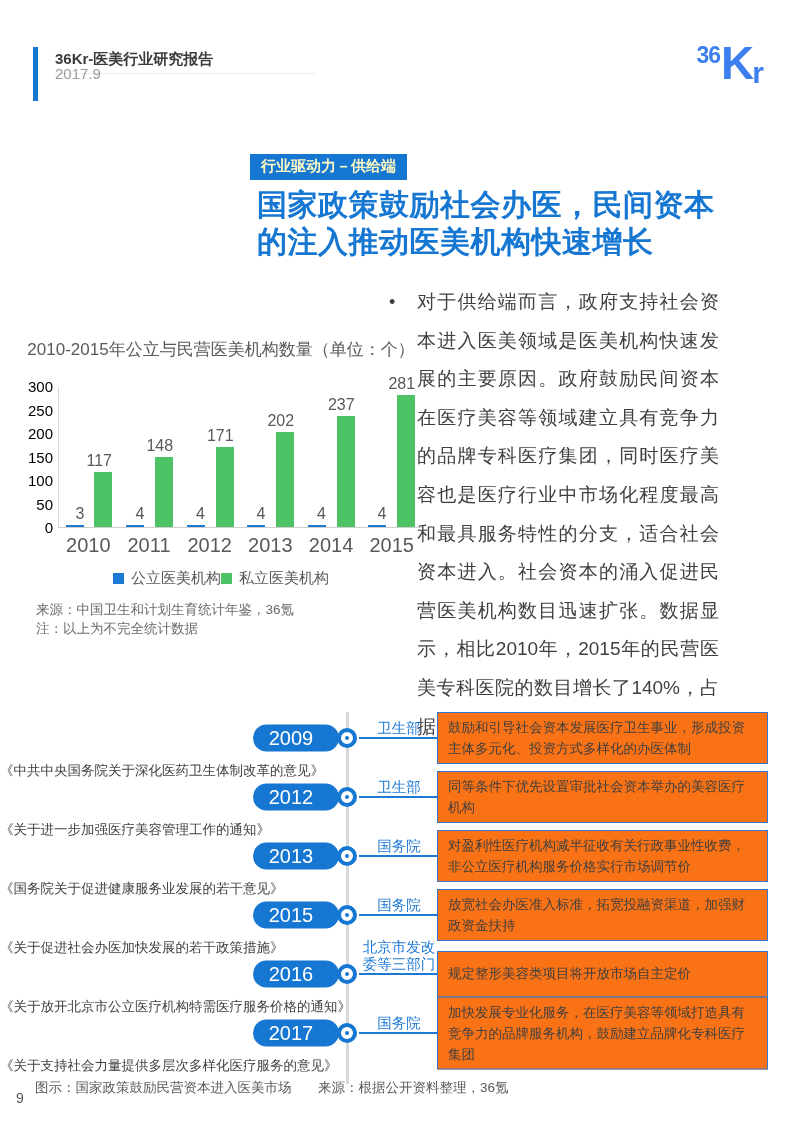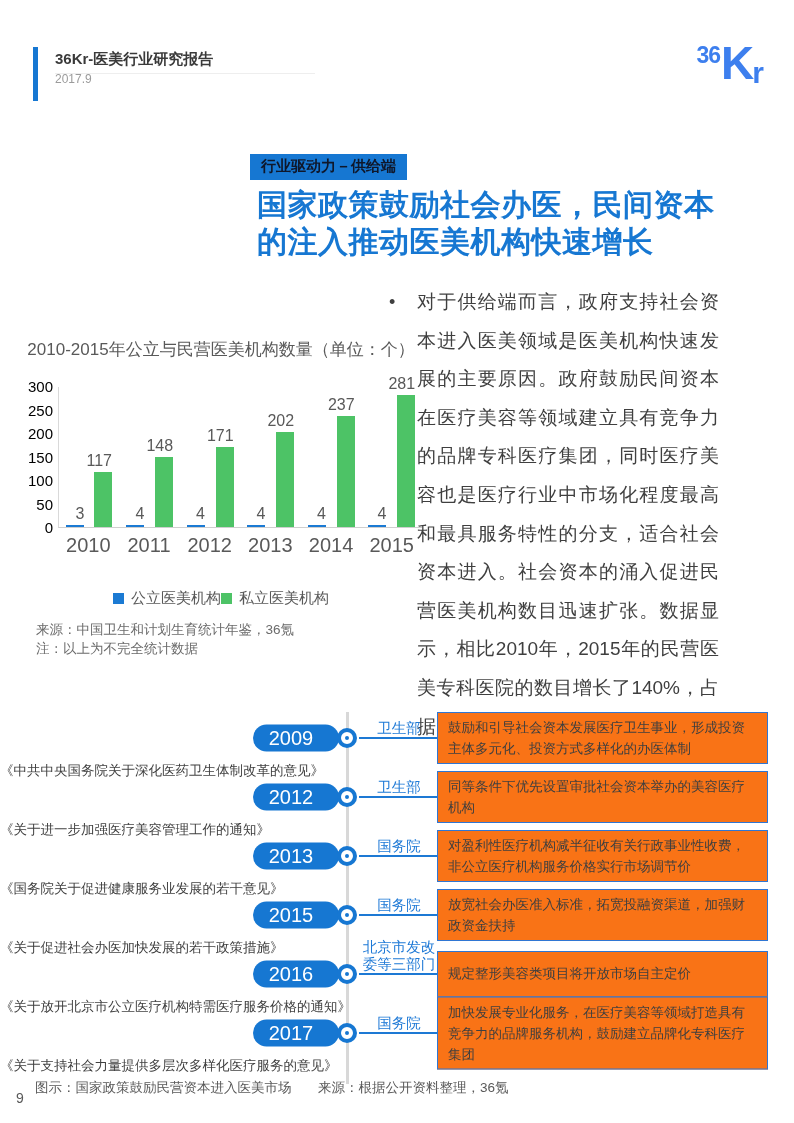--- a/index.html
+++ b/index.html
@@ -4,44 +4,44 @@
 <style>
   * { margin:0; padding:0; box-sizing:border-box; }
   html,body { background:#e9e9e9; }
   body { font-family:"Liberation Sans", sans-serif; }
   .page { position:relative; width:794px; height:1123px; background:#ffffff; margin:0 auto; overflow:hidden; }
 
   
   .hdr-bar { position:absolute; left:33px; top:47px; width:5px; height:54px; background:#1677d2; }
   .hdr-title { position:absolute; left:55px; top:50px; font-size:15px; font-weight:bold; color:#3a3a3a; }
   .hdr-rule { position:absolute; left:55px; top:73px; width:260px; height:1px; background:#eeeeee; }
-  .hdr-date { position:absolute; left:55px; top:72px; font-size:12px; color:#9b9b9b; }
+  .hdr-date { position:absolute; left:55px; top:65px; font-size:15px; color:#9b9b9b; }
   .logo { position:absolute; right:30px; top:44px; color:#3d7fee; font-weight:bold; display:flex; align-items:flex-start; line-height:1; }
   .logo-36 { font-size:23px; letter-spacing:-1px; }
   .logo-k { font-size:46px; margin-left:1px; margin-top:-4px; letter-spacing:-2px; }
   .logo-r { font-size:30px; margin-top:14px; }
 
   
-  .badge { position:absolute; left:250px; top:154px; background:#1677d2; color:#0f172a; font-size:15px; font-weight:bold; padding:3px 11px 4px 11px; }
+  .badge { position:absolute; left:250px; top:154px; background:#1677d2; color:#fef9c3; font-size:15px; font-weight:bold; padding:3px 11px 4px 11px; }
   .heading { position:absolute; left:257px; top:186px; width:468px; font-size:30px; line-height:37px; font-weight:bold; color:#1677d2; letter-spacing:0.5px; }
 
   
   .chart { position:absolute; left:20px; top:338px; width:402px; }
   .chart-title { text-align:center; font-size:17px; color:#595959; white-space:nowrap; }
   .plot-wrap { position:relative; height:141px; margin-left:38px; margin-top:26px;
                border-left:1px solid #d9d9d9; border-bottom:1px solid #cfcfcf; }
   .ytick { position:absolute; left:-42px; width:36px; text-align:right; font-size:15px; color:#000000; }
   .bar-groups { position:absolute; left:0; right:0; top:0; bottom:0; display:flex; }
   .bar-group { flex:1; display:flex; align-items:flex-end; justify-content:center; gap:2px; }
   .bar-col { display:flex; flex-direction:column; align-items:flex-end; }
   .bar-value { font-size:16px; color:#595959; margin-bottom:2px; white-space:nowrap; }
   .bar { width:18px; }
   .xlabels { display:flex; margin-left:38px; margin-top:6px; }
   .xlabel { flex:1; text-align:center; font-size:20px; color:#595959; }
-  .legend { display:flex; justify-content:center; margin-top:32px; }
+  .legend { display:flex; justify-content:center; margin-top:12px; }
   .legend-item { display:flex; align-items:center; gap:7px; font-size:15px; color:#595959; }
   .legend-swatch { width:11px; height:11px; display:inline-block; }
   .chart-notes { margin-left:16px; margin-top:12px; font-size:13.5px; color:#6b6b6b; line-height:19px; }
 
   
   .body-col { position:absolute; left:389px; top:283px; width:330px; display:flex; }
   .bullet { font-size:18px; color:#404040; width:28px; line-height:38px; }
   .para { flex:1; width:288px; font-size:19px; color:#3f3f3f; line-height:38.6px; text-align:justify; }
 
   

